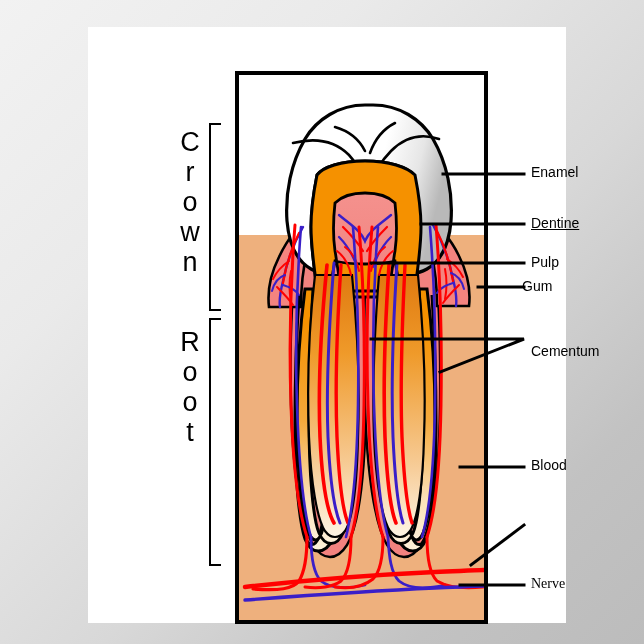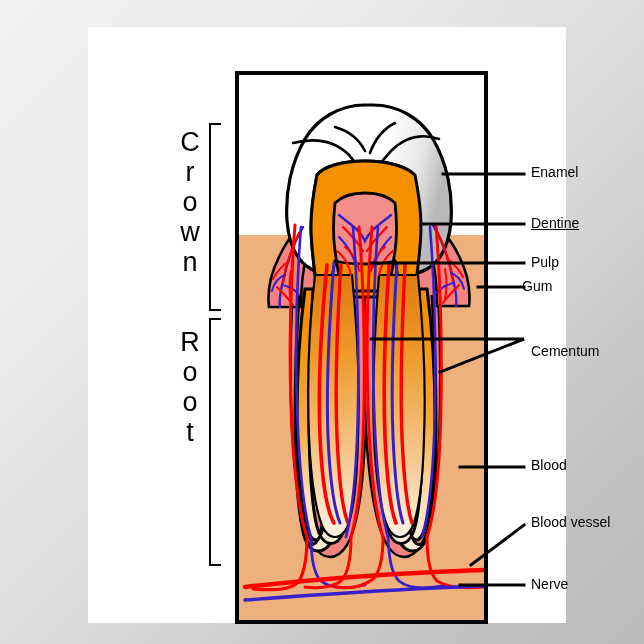--- a/index.html
+++ b/index.html
@@ -83,21 +83,21 @@
     white-space: nowrap;
     line-height: 1;
   }
   #label-enamel       { left: 443px; top: 138px; }
   #label-dentine      { left: 443px; top: 189px; text-decoration: underline; }
   #label-pulp         { left: 443px; top: 228px; text-align: center; }
   #label-gum          { left: 434px; top: 252px; }
   #label-cementum     { left: 443px; top: 317px; }
   #label-bone         { left: 443px; top: 431px; }
   #label-blood-vessel { left: 443px; top: 488px; }
-  #label-nerve        { left: 443px; top: 550px; }
+  #label-nerve        { left: 443px; top: 550px; font-family: Liberation Serif, serif; }
 
   
   #leaders {
     position: absolute;
     left: 0;
     top: 0;
     pointer-events: none;
   }
 </style>
 </head>
@@ -342,17 +342,16 @@
         <span>o</span>
         <span>t</span>
       </div>
 
     <div id="label-enamel" class="callout">Enamel</div>
     <div id="label-dentine" class="callout">Dentine</div>
     <div id="label-pulp" class="callout">Pulp</div>
     <div id="label-gum" class="callout">Gum</div>
     <div id="label-cementum" class="callout">Cementum</div>
     <div id="label-bone" class="callout">Blood</div>
-    <div id="label-blood-vessel" class="callout">Blood vessel</div>
     <div id="label-nerve" class="callout">Nerve</div>
 
   </div>
 </div>
 
 </body></html>

